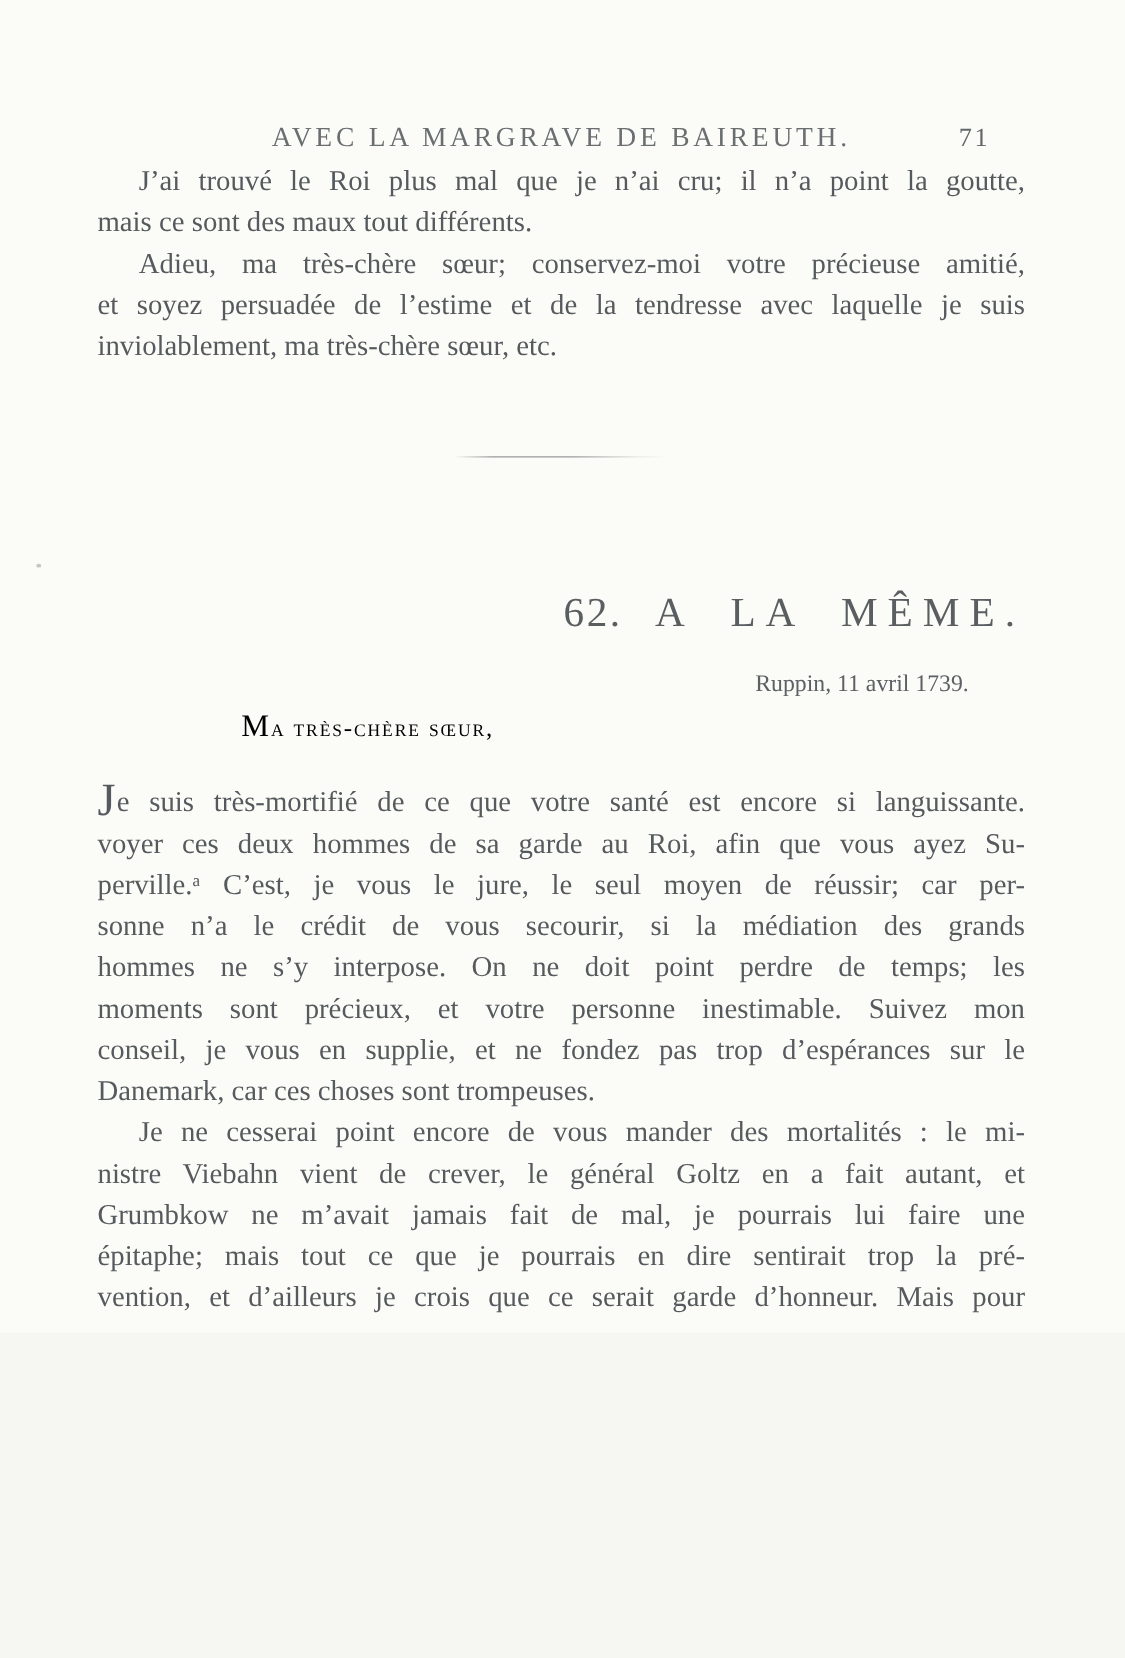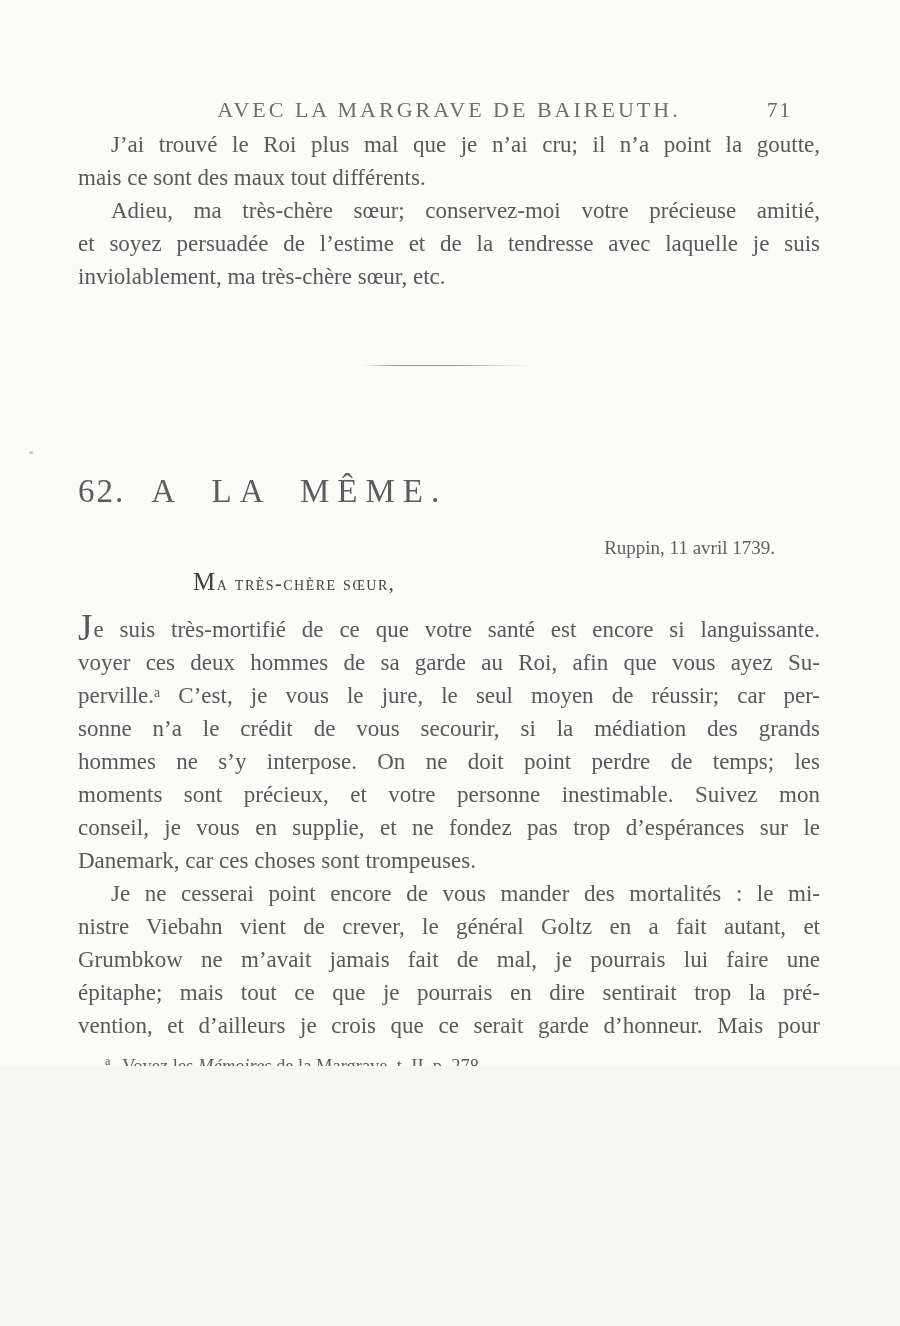--- a/index.html
+++ b/index.html
@@ -59,21 +59,21 @@
   .divider {
     width: 172px;
     height: 1px;
     margin: 72px auto 0 auto;
     background: linear-gradient(to right, rgba(120,120,122,0), rgba(120,120,122,.75) 18%, rgba(120,120,122,.75) 55%, rgba(120,120,122,.15) 85%, rgba(120,120,122,0));
   }
 
   
   .letter-heading {
     margin-top: 104px;
-    text-align: left;
+    text-align: right;
     line-height: 42px;
     font-size: 33px;
     color: #5b5e61;
     white-space: nowrap;
   }
   .letter-heading .num { letter-spacing: 2px; margin-right: 26px; }
   .letter-heading .ttl { letter-spacing: 8px; word-spacing: 14px; }
 
   .dateline {
     margin-top: 24px;
@@ -84,25 +84,25 @@
     color: #5d6064;
   }
 
   .salutation {
     margin-top: 8px;
     line-height: 28px;
     padding-left: 115px;
     font-size: 20px;
     font-variant: small-caps;
     letter-spacing: 1.5px;
-    color: #404040;
+    color: #000000;
   }
   .salutation .cap { font-size: 25px; }
 
-  .body-para1 { margin-top: 16px; }
+  .body-para1 { margin-top: 28px; }
 
   .initial {
     font-size: 37px;
     line-height: 1px;
     position: relative;
     top: 3px;
     margin-right: 1px;
   }
 
   .footnote {

